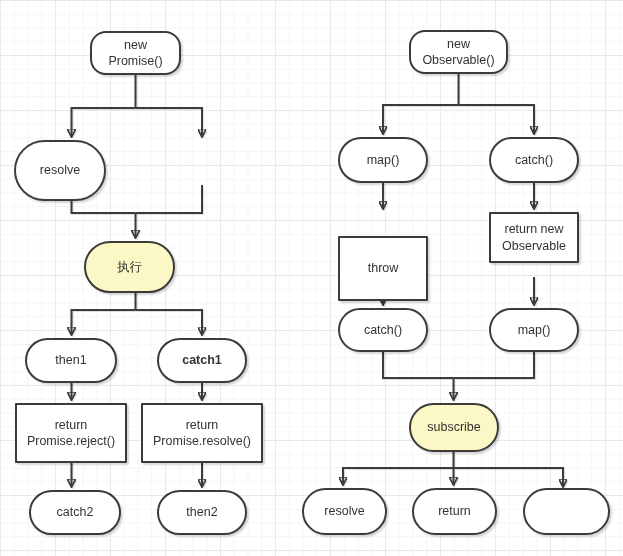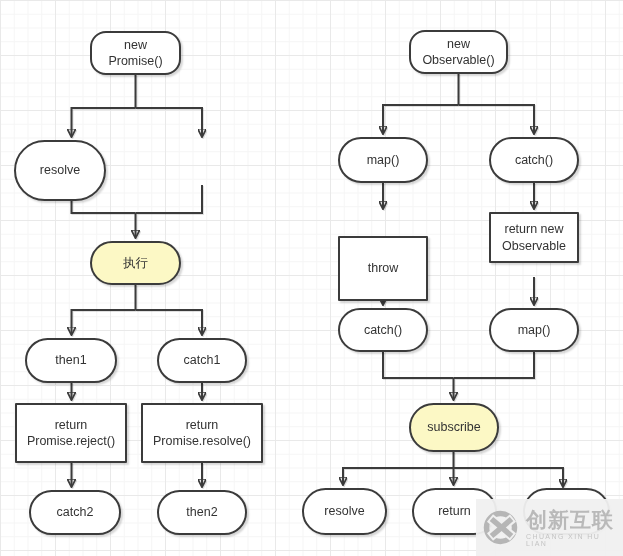--- a/index.html
+++ b/index.html
@@ -96,23 +96,23 @@
     <path d="M453.5 378 L453.5 399" marker-end="url(#arw)"></path>
     <path d="M453.5 452 L453.5 468"></path>
     <path d="M453.5 468 L343 468 L343 484" marker-end="url(#arw)"></path>
     <path d="M453.5 468 L453.5 484" marker-end="url(#arw)"></path>
     <path d="M453.5 468 L563 468 L563 486" marker-end="url(#arw)"></path>
   </svg>
 
   <div class="node rounded" style="left:90px;top:31px;width:91px;height:44px;">new
 Promise()</div>
   <div class="node pill" style="left:14px;top:140px;width:92px;height:61px;">resolve</div>
-  <div class="node pill hl" style="left:90px;top:241px;width:91px;height:44px;text-align:center;">执行</div>
+  <div class="node pill hl" style="left:84px;top:241px;width:91px;height:52px;text-align:center;">执行</div>
   <div class="node pill" style="left:25px;top:338px;width:92px;height:45px;">then1</div>
-  <div class="node pill" style="left:157px;top:338px;width:90px;height:45px;">catch1</div>
+  <div class="node pill" style="left:157px;top:338px;width:90px;height:45px;font-weight:bold;">catch1</div>
   <div class="node rect" style="left:15px;top:403px;width:112px;height:60px;">return
 Promise.reject()</div>
   <div class="node rect" style="left:141px;top:403px;width:122px;height:60px;">return
 Promise.resolve()</div>
   <div class="node pill" style="left:29px;top:490px;width:92px;height:45px;">catch2</div>
   <div class="node pill" style="left:157px;top:490px;width:90px;height:45px;">then2</div>
 
   <div class="node rounded" style="left:409px;top:30px;width:99px;height:44px;">new
 Observable()</div>
   <div class="node pill" style="left:338px;top:137px;width:90px;height:46px;">map()</div>
@@ -120,31 +120,14 @@
   <div class="node rect" style="left:338px;top:212px;width:90px;height:65px;margin-top:24px;">throw</div>
   <div class="node rect" style="left:489px;top:212px;width:90px;height:51px;">return new
 Observable</div>
   <div class="node pill" style="left:338px;top:308px;width:90px;height:44px;">catch()</div>
   <div class="node pill" style="left:489px;top:308px;width:90px;height:44px;">map()</div>
   <div class="node pill hl" style="left:409px;top:403px;width:90px;height:49px;">subscribe</div>
   <div class="node pill" style="left:302px;top:488px;width:85px;height:47px;">resolve</div>
   <div class="node pill" style="left:412px;top:488px;width:85px;height:47px;">return</div>
   <div class="node pill" style="left:523px;top:488px;width:87px;height:47px;"></div>
 
-  <div class="watermark">
-    <svg class="wm-logo" width="37" height="37" viewBox="0 0 37 37">
-      <circle cx="17.5" cy="18.5" r="14" fill="none" stroke="#b6b6b6" stroke-width="5.5"></circle>
-      <g stroke="#f0f0f0" stroke-width="9.5">
-        <line x1="7" y1="9" x2="30" y2="28"></line>
-        <line x1="30" y1="9" x2="7" y2="28"></line>
-      </g>
-      <g stroke="#b6b6b6" stroke-width="5.5">
-        <line x1="8.5" y1="10" x2="28.5" y2="27"></line>
-        <line x1="28.5" y1="10" x2="8.5" y2="27"></line>
-      </g>
-    </svg>
-    <div class="wm-text">
-      <div class="wm-brand">创新互联</div>
-      <div class="wm-sub">CHUANG XIN HU LIAN</div>
-    </div>
-  </div>
 
 </div>
 
 </body></html>

